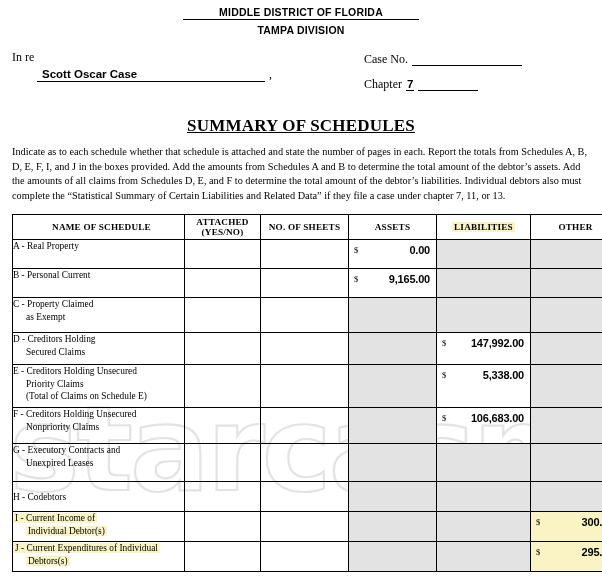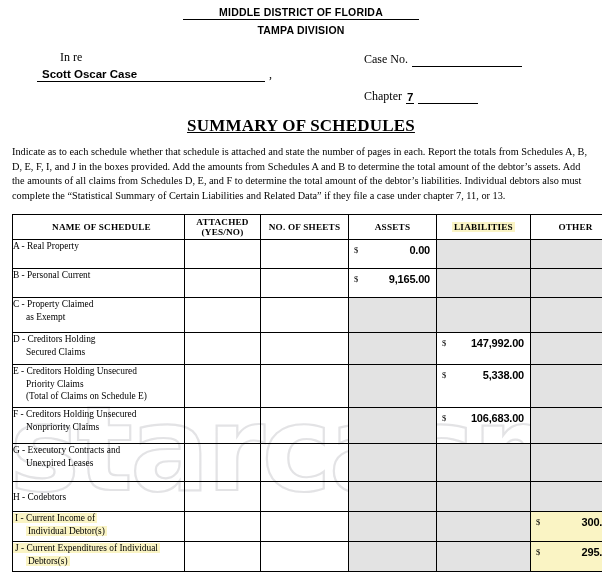--- a/index.html
+++ b/index.html
@@ -84,21 +84,20 @@
   .caption {
     position: relative;
     height: 60px;
     margin-top: 14px;
     font-size: 12px;
   }
   .inre {
     position: absolute;
     left: 0;
     top: 0;
-    margin-left: 48px;
   }
   .debtor-block {
     position: absolute;
     left: 25px;
     top: 18px;
     width: 228px;
   }
   .debtor-name {
     font-family: "Liberation Sans", sans-serif;
     font-weight: bold;
@@ -122,22 +121,22 @@
     margin-top: 2px;
   }
   .case-block {
     position: absolute;
     left: 352px;
     top: 2px;
     font-size: 12px;
   }
   .case-row {
     display: flex;
-    align-items: flex-end;
-    margin-bottom: 22px;
+    align-items: center;
+    margin-bottom: 10px;
   }
   .case-row .lbl { white-space: nowrap; }
   .case-row .rule {
     border-bottom: 1px solid #000;
     margin-left: 4px;
     height: 12px;
   }
   .rule-case { width: 110px; }
   .rule-chapter { width: 60px; }
   .chapter-val {

